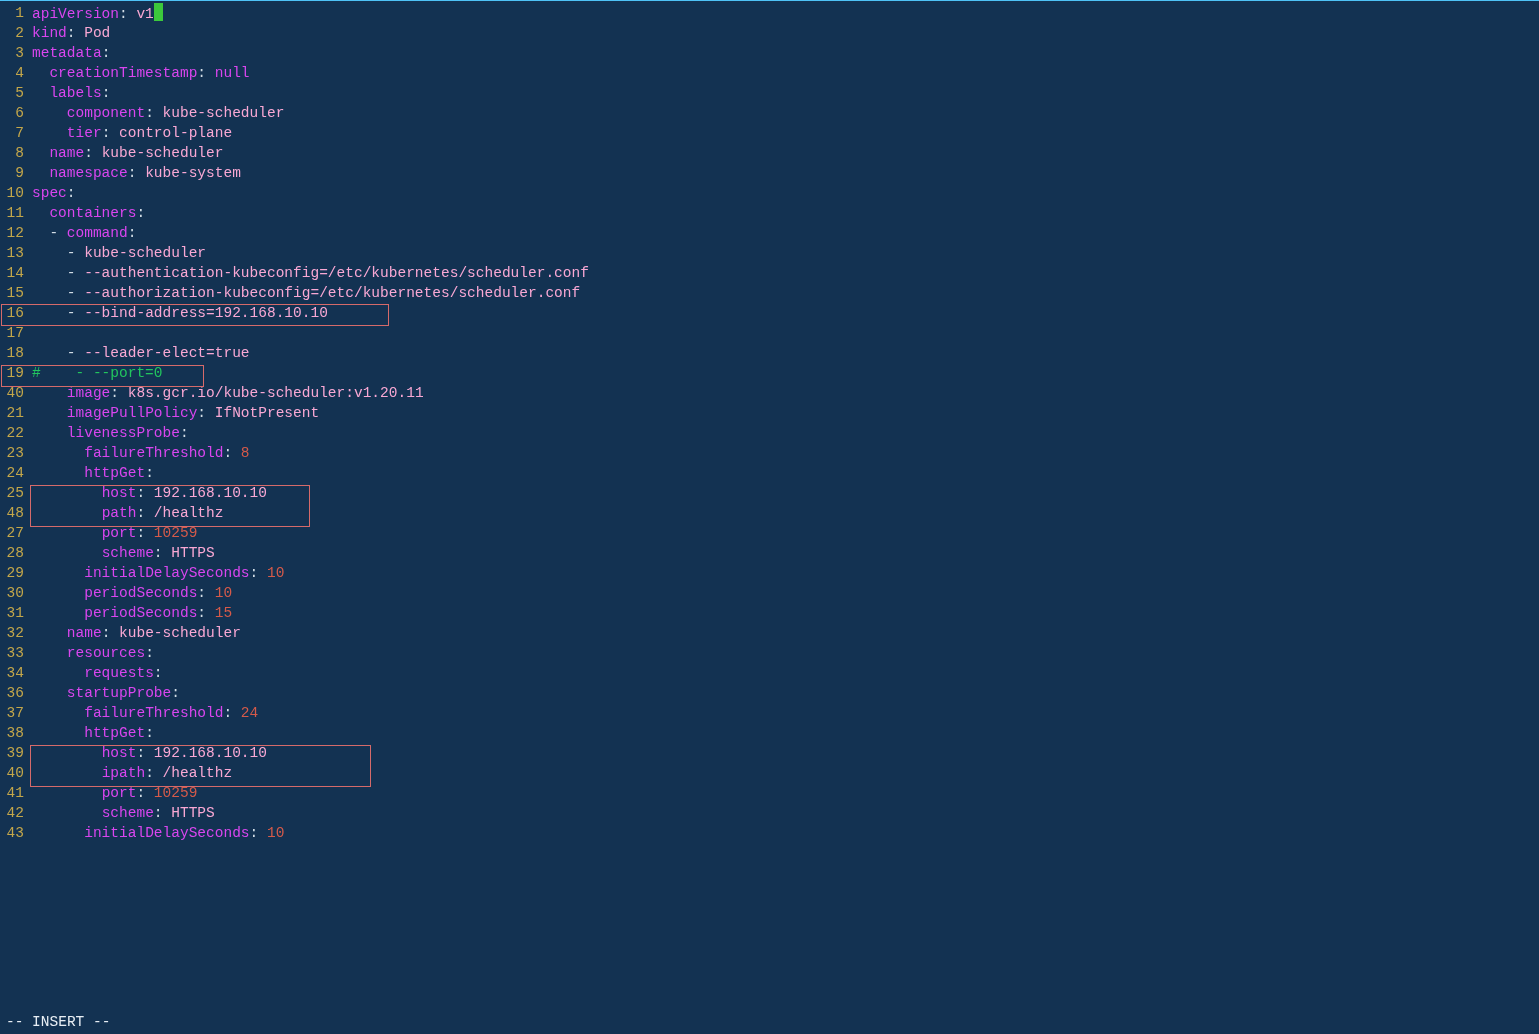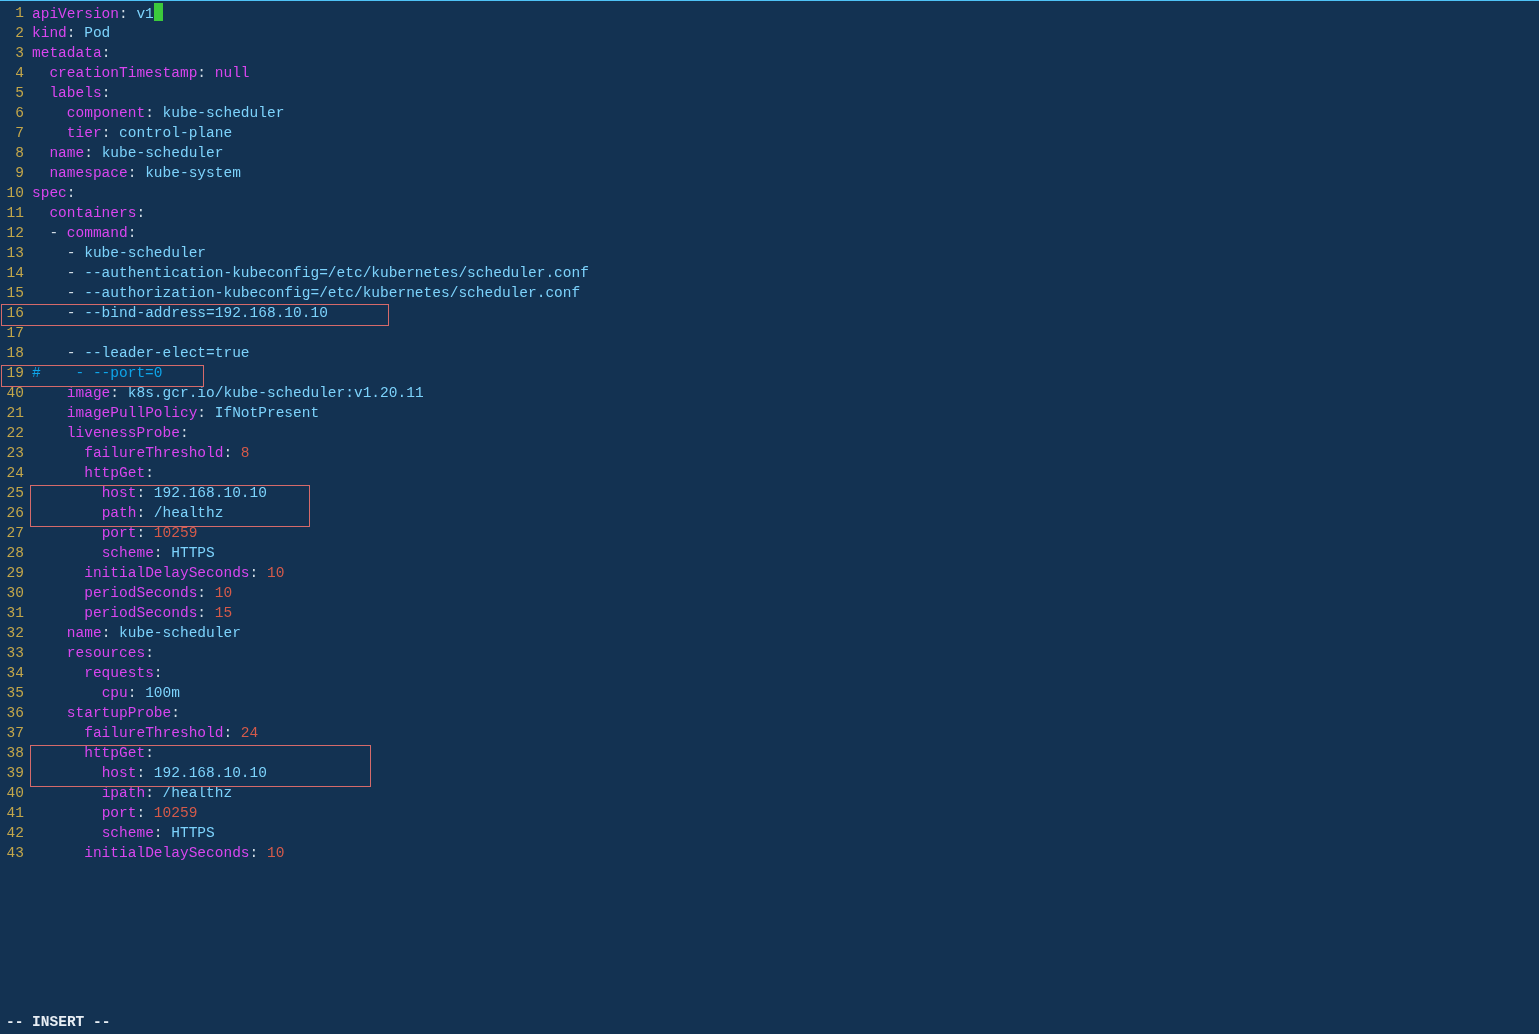--- a/index.html
+++ b/index.html
@@ -35,42 +35,42 @@
       text-align: right;
       color: #c4a74a;
       padding-right: 4px;
       flex-shrink: 0;
     }
     .code {
       padding-left: 4px;
       position: relative;
     }
     .key { color: #d946ef; }
-    .val { color: #7dd3fc; }
+    .val { color: #f9a8d4; }
     .num { color: #d55a4a; }
     .null { color: #d946ef; }
     .dash { color: #d2dde6; }
-    .comment { color: #0ea5e9; }
+    .comment { color: #22c55e; }
     .colon { color: #d2dde6; }
     .cursor {
       display: inline-block;
       width: 9px;
       height: 18px;
       background: #3cc93c;
       vertical-align: text-bottom;
       margin-bottom: 1px;
     }
     .boxwrap { position: absolute; border: 1px solid #d56a6a; pointer-events: none; }
     .status {
       position: absolute;
       bottom: 0;
       left: 0;
       padding: 2px 6px;
       color: #e8eef4;
-      font-weight: bold;
+      font-weight: normal;
     }
   </style>
 </head>
 <body>
 
 <div class="topline"></div>
 <div class="editor" id="editor">
     <div class="line"><span class="gutter">1</span><span class="code"><span class="key">apiVersion</span><span class="colon">: </span><span class="val">v1</span><span class="cursor"></span></span></div>
     <div class="line"><span class="gutter">2</span><span class="code"><span class="key">kind</span><span class="colon">: </span><span class="val">Pod</span></span></div>
     <div class="line"><span class="gutter">3</span><span class="code"><span class="key">metadata</span><span class="colon">:</span></span></div>
@@ -89,30 +89,29 @@
     <div class="line"><span class="gutter">16</span><span class="code"><span class="val">    </span><span class="dash">- </span><span class="val">--bind-address=192.168.10.10</span></span></div>
     <div class="line"><span class="gutter">17</span></div>
     <div class="line"><span class="gutter">18</span><span class="code"><span class="val">    </span><span class="dash">- </span><span class="val">--leader-elect=true</span></span></div>
     <div class="line"><span class="gutter">19</span><span class="code"><span class="comment">#    - --port=0</span></span></div>
     <div class="line"><span class="gutter">40</span><span class="code"><span class="val">    </span><span class="key">image</span><span class="colon">: </span><span class="val">k8s.gcr.io/kube-scheduler:v1.20.11</span></span></div>
     <div class="line"><span class="gutter">21</span><span class="code"><span class="val">    </span><span class="key">imagePullPolicy</span><span class="colon">: </span><span class="val">IfNotPresent</span></span></div>
     <div class="line"><span class="gutter">22</span><span class="code"><span class="val">    </span><span class="key">livenessProbe</span><span class="colon">:</span></span></div>
     <div class="line"><span class="gutter">23</span><span class="code"><span class="val">      </span><span class="key">failureThreshold</span><span class="colon">: </span><span class="num">8</span></span></div>
     <div class="line"><span class="gutter">24</span><span class="code"><span class="val">      </span><span class="key">httpGet</span><span class="colon">:</span></span></div>
     <div class="line"><span class="gutter">25</span><span class="code"><span class="val">        </span><span class="key">host</span><span class="colon">: </span><span class="val">192.168.10.10</span></span></div>
-    <div class="line"><span class="gutter">26</span><span class="code"><span class="val">        </span><span class="key">path</span><span class="colon">: </span><span class="val">/healthz</span></span></div>
+    <div class="line"><span class="gutter">48</span><span class="code"><span class="val">        </span><span class="key">path</span><span class="colon">: </span><span class="val">/healthz</span></span></div>
     <div class="line"><span class="gutter">27</span><span class="code"><span class="val">        </span><span class="key">port</span><span class="colon">: </span><span class="num">10259</span></span></div>
     <div class="line"><span class="gutter">28</span><span class="code"><span class="val">        </span><span class="key">scheme</span><span class="colon">: </span><span class="val">HTTPS</span></span></div>
     <div class="line"><span class="gutter">29</span><span class="code"><span class="val">      </span><span class="key">initialDelaySeconds</span><span class="colon">: </span><span class="num">10</span></span></div>
     <div class="line"><span class="gutter">30</span><span class="code"><span class="val">      </span><span class="key">periodSeconds</span><span class="colon">: </span><span class="num">10</span></span></div>
     <div class="line"><span class="gutter">31</span><span class="code"><span class="val">      </span><span class="key">periodSeconds</span><span class="colon">: </span><span class="num">15</span></span></div>
     <div class="line"><span class="gutter">32</span><span class="code"><span class="val">    </span><span class="key">name</span><span class="colon">: </span><span class="val">kube-scheduler</span></span></div>
     <div class="line"><span class="gutter">33</span><span class="code"><span class="val">    </span><span class="key">resources</span><span class="colon">:</span></span></div>
     <div class="line"><span class="gutter">34</span><span class="code"><span class="val">      </span><span class="key">requests</span><span class="colon">:</span></span></div>
-    <div class="line"><span class="gutter">35</span><span class="code"><span class="val">        </span><span class="key">cpu</span><span class="colon">: </span><span class="val">100m</span></span></div>
     <div class="line"><span class="gutter">36</span><span class="code"><span class="val">    </span><span class="key">startupProbe</span><span class="colon">:</span></span></div>
     <div class="line"><span class="gutter">37</span><span class="code"><span class="val">      </span><span class="key">failureThreshold</span><span class="colon">: </span><span class="num">24</span></span></div>
     <div class="line"><span class="gutter">38</span><span class="code"><span class="val">      </span><span class="key">httpGet</span><span class="colon">:</span></span></div>
     <div class="line"><span class="gutter">39</span><span class="code"><span class="val">        </span><span class="key">host</span><span class="colon">: </span><span class="val">192.168.10.10</span></span></div>
     <div class="line"><span class="gutter">40</span><span class="code"><span class="val">        </span><span class="key">ipath</span><span class="colon">: </span><span class="val">/healthz</span></span></div>
     <div class="line"><span class="gutter">41</span><span class="code"><span class="val">        </span><span class="key">port</span><span class="colon">: </span><span class="num">10259</span></span></div>
     <div class="line"><span class="gutter">42</span><span class="code"><span class="val">        </span><span class="key">scheme</span><span class="colon">: </span><span class="val">HTTPS</span></span></div>
     <div class="line"><span class="gutter">43</span><span class="code"><span class="val">      </span><span class="key">initialDelaySeconds</span><span class="colon">: </span><span class="num">10</span></span></div>
   </div>
 <div id="boxes">

